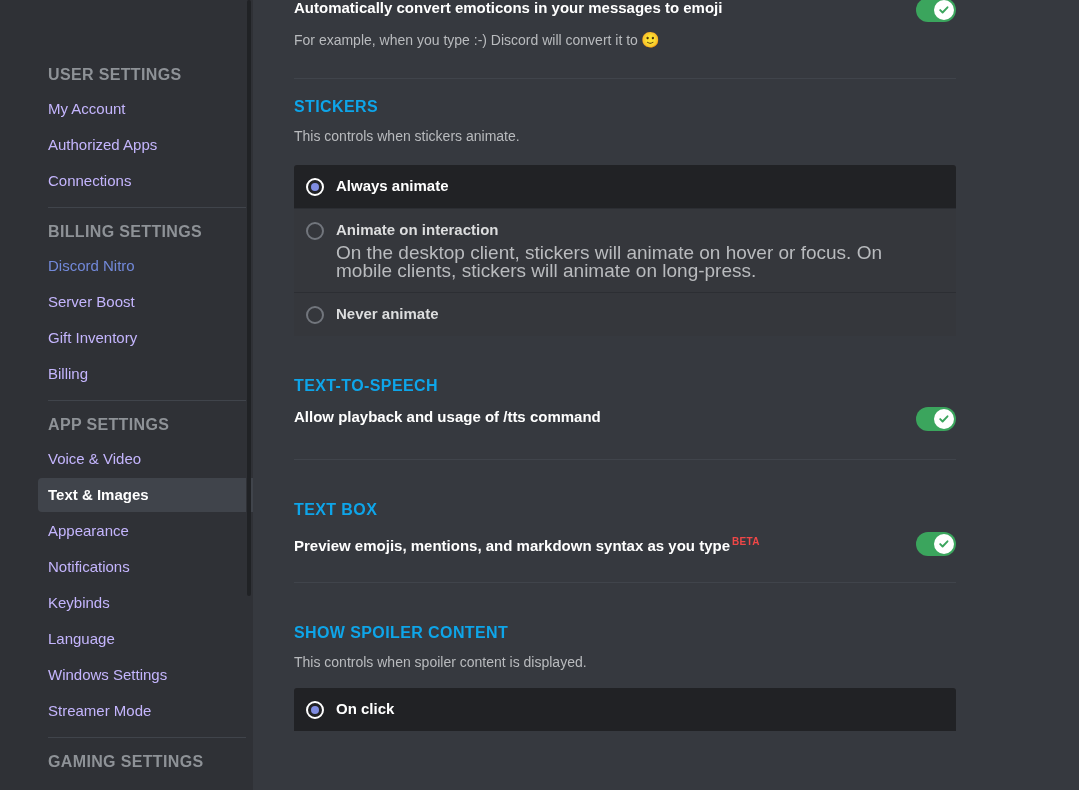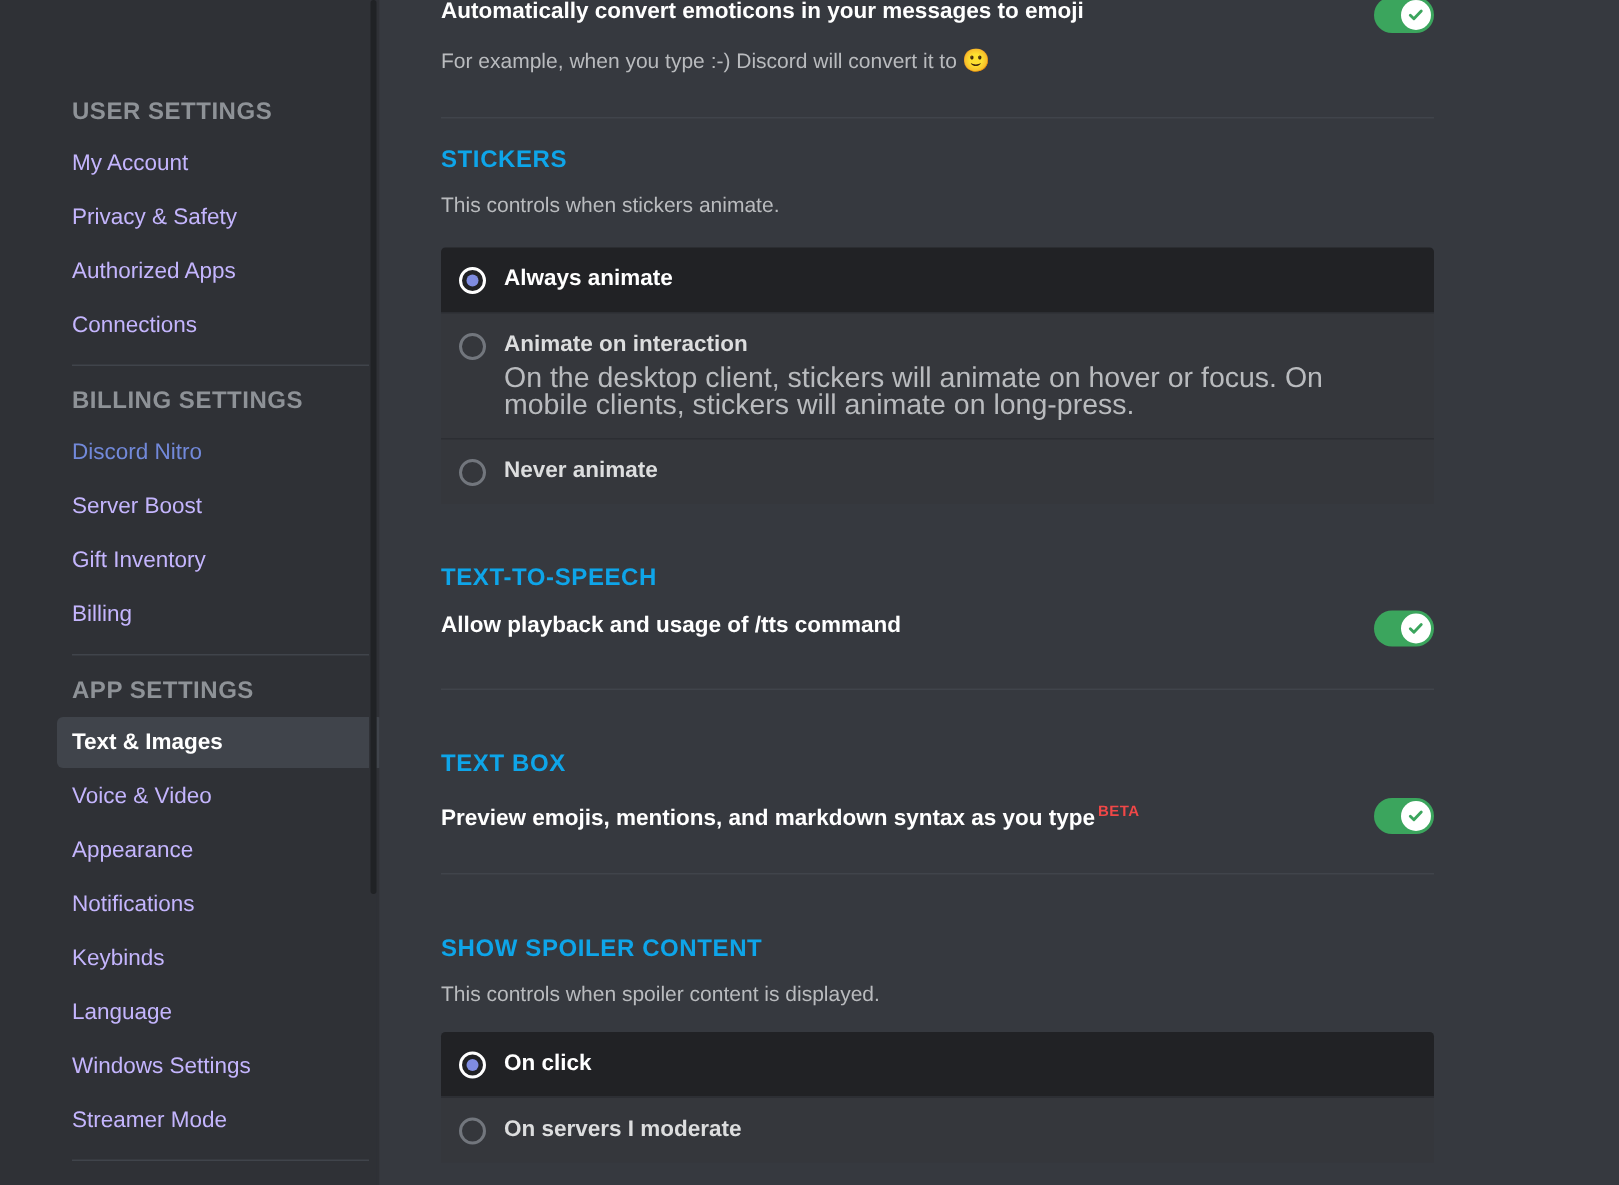--- a/index.html
+++ b/index.html
@@ -230,37 +230,36 @@
 <body>
 
 <div class="app">
 
   <nav class="sidebar">
     <div class="sidebar-inner">
       <div class="nav-list">
 
         <div class="nav-header">USER SETTINGS</div>
         <div class="nav-item">My Account</div>
-        <div class="nav-item">Privacy &amp; Safety</div>
         <div class="nav-item">Authorized Apps</div>
         <div class="nav-item">Connections</div>
 
         <div class="nav-sep"></div>
 
         <div class="nav-header">BILLING SETTINGS</div>
         <div class="nav-item nitro">Discord Nitro</div>
         <div class="nav-item">Server Boost</div>
         <div class="nav-item">Gift Inventory</div>
         <div class="nav-item">Billing</div>
 
         <div class="nav-sep"></div>
 
         <div class="nav-header">APP SETTINGS</div>
+        <div class="nav-item">Voice &amp; Video</div>
         <div class="nav-item active">Text &amp; Images</div>
-        <div class="nav-item">Voice &amp; Video</div>
         <div class="nav-item">Appearance</div>
         <div class="nav-item">Notifications</div>
         <div class="nav-item">Keybinds</div>
         <div class="nav-item">Language</div>
         <div class="nav-item">Windows Settings</div>
         <div class="nav-item">Streamer Mode</div>
 
         <div class="nav-sep"></div>
 
         <div class="nav-header">GAMING SETTINGS</div>
@@ -344,25 +343,19 @@
       <div class="sec-label" style="margin-top:41px;">SHOW SPOILER CONTENT</div>
       <div class="sec-sub" style="margin-top:10px;">This controls when spoiler content is displayed.</div>
 
       <div class="radio-group" style="margin-top:16px;">
         <div class="radio-card first selected">
           <div class="radio-mark"></div>
           <div class="radio-body">
             <div class="radio-label">On click</div>
           </div>
         </div>
-        <div class="radio-card">
-          <div class="radio-mark"></div>
-          <div class="radio-body">
-            <div class="radio-label">On servers I moderate</div>
-          </div>
-        </div>
       </div>
 
     </div>
 
   </main>
 
 </div>
 
 </body></html>

